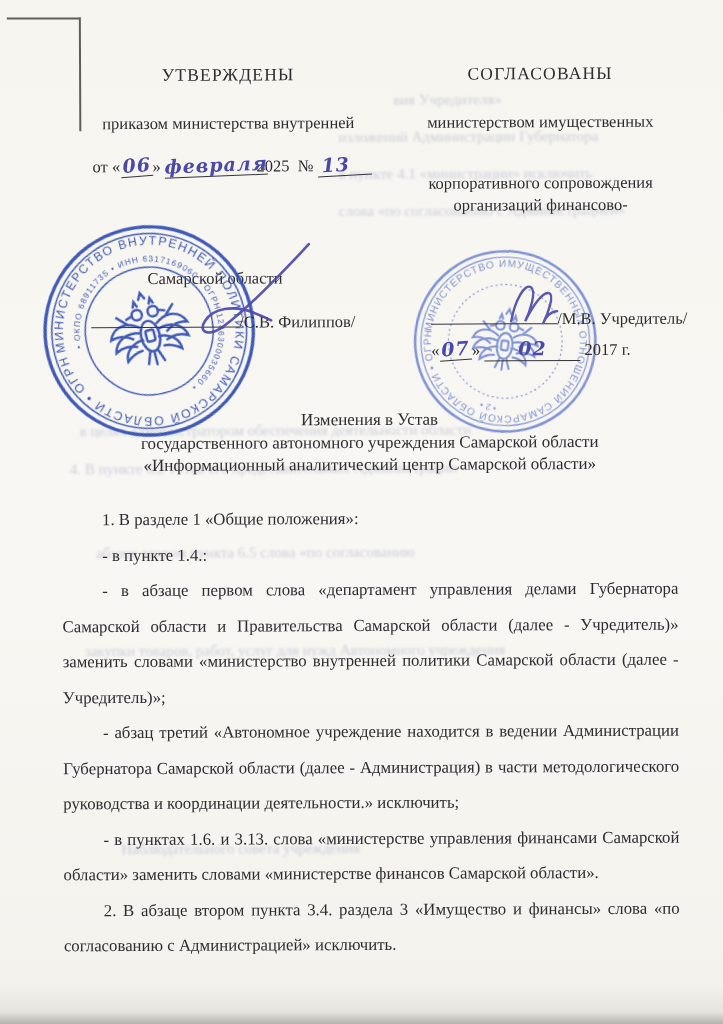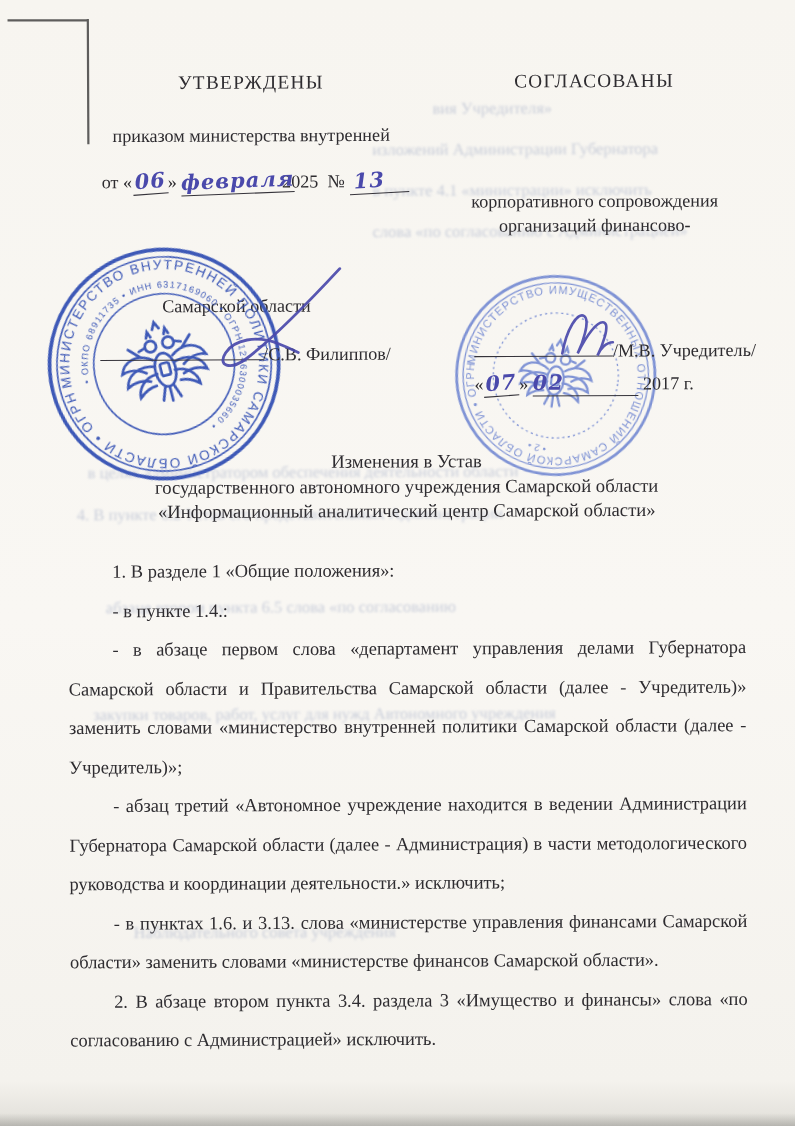--- a/index.html
+++ b/index.html
@@ -36,21 +36,21 @@
   .u-num   { display:inline-block; border-bottom:1.2px solid #35333a; min-width:50px; text-align:left;
              padding-left:4px; transform:rotate(-3deg); }
 
   .left-sign { position:absolute; left:58px; top:245px; width:316px; text-align:center;
     font-size:16.5px; line-height:22px; }
   .sig-row { position:absolute; font-size:16.5px; white-space:nowrap; }
   .sig-row.left-sig  { left:92px;  top:312px; }
   .sig-row.right-sig { left:432px; top:310px; }
   .sig-line { display:inline-block; border-bottom:1.2px solid #35333a; height:14px; vertical-align:baseline; }
   .right-date { position:absolute; left:432px; top:338px; font-size:16.5px; white-space:nowrap; }
-  .rd-month-line { display:inline-block; border-bottom:1.2px solid #35333a; min-width:96px; text-align:left; }
+  .rd-month-line { display:inline-block; border-bottom:1.2px solid #35333a; min-width:96px; text-align:center; }
 
   .stamp { position:absolute; pointer-events:none; }
   .stamp-left  { left:38px;  top:218px; color:#3350b4; filter:blur(.35px); opacity:.94; transform:rotate(-14deg); }
   .stamp-right { left:408px; top:244px; color:#7389d2; filter:blur(.35px); opacity:.9;  transform:rotate(8deg); }
   .flourish { position:absolute; pointer-events:none; }
 
   .doc-title { position:absolute; left:54px; top:409px; width:632px; text-align:center;
     font-size:17px; line-height:22.5px; }
 
   .body-text { position:absolute; left:62px; top:501px; width:616px;
@@ -87,21 +87,21 @@
         <span class="hand hand-lg u-month">февраля</span>
         <span>2025</span>&nbsp;
         <span>№</span>
         <span class="hand hand-lg u-num">13</span>
       </div>
     </div>
 
     <div class="agreed">
       <div class="hdr-h">СОГЛАСОВАНЫ</div>
       <div class="org">
-        <br>
+        <span>министерством имущественных</span><br>
       </div>
       <div class="signer-title">
         <br>
         <span>корпоративного сопровождения</span><br>
         <span>организаций финансово-</span><br>
       </div>
     </div>
 
     <div class="left-sign">
       <br>

